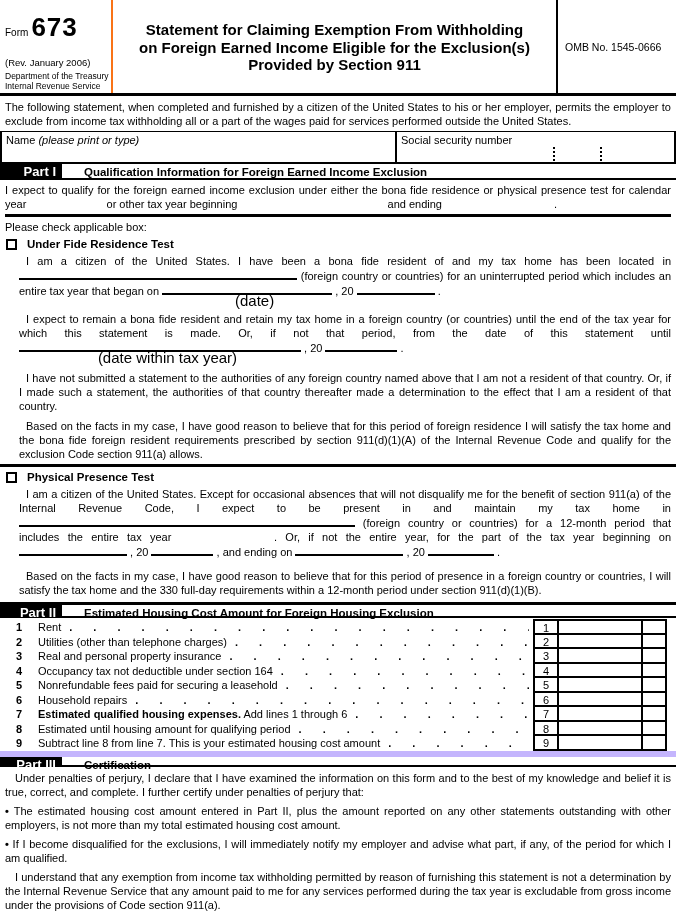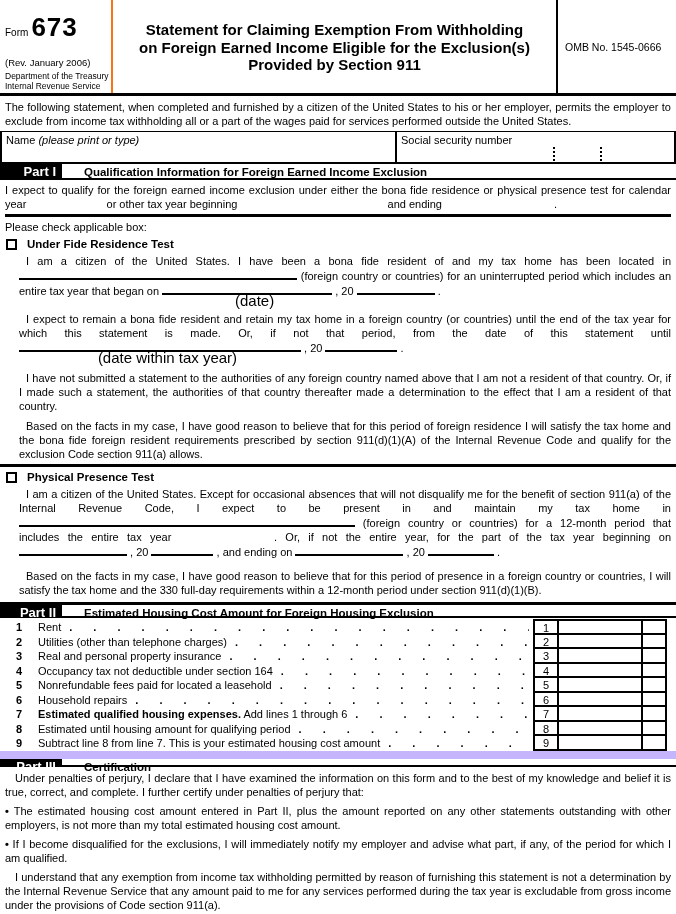--- a/index.html
+++ b/index.html
@@ -25,21 +25,21 @@
   .para { text-align:justify; margin:4px 5px 0 5px; }
   .indent1 { text-indent:10px; }
   .boxline { border:2px solid #000; border-top-width:1px; display:flex; height:33px; margin-top:3px; }
   .cell-name { flex:1; padding:1px 4px; }
   .cell-ssn { width:279px; border-left:2px solid #000; padding:1px 4px; position:relative; }
   .ssn-sep { position:absolute; bottom:1px; height:14px; border-left:2px dotted #000; }
   .ssn-sep.s1 { left:156px; } .ssn-sep.s2 { left:203px; }
   .it { font-style:italic; }
   .part-bar { display:flex; align-items:stretch; border-bottom:2px solid #000; height:16px; }
   .part-bar.rule-top { border-top:3px solid #000; }
-  .part-bar.rule-top2 { border-top:8px solid #c4b5fd; }
+  .part-bar.rule-top2 { border-top:6px solid #c4b5fd; }
   .part-label { background:#000; color:#fff; font-weight:bold; font-size:13px;
     min-width:62px; text-align:right; padding:1px 6px 0; }
   .part-title { font-weight:bold; font-size:11.5px; padding:1px 0 0 22px; }
   .thick-rule { border-bottom:3px solid #000; margin-top:3px; }
   
   .blank { display:inline-block; border-bottom:2px solid #000; height:12px;
     vertical-align:baseline; position:relative; }
   .gap { display:inline-block; height:10px; }
   .cap { position:absolute; top:13px; left:8px; right:0; text-align:center;
     font-size:15px; line-height:10px; white-space:nowrap; }
@@ -209,21 +209,21 @@
     <div class="p2row">
       <span class="p2num">4</span>
       <span class="p2txt"><b></b><span>Occupancy tax not deductible under section 164</span></span>
       <span class="ldr">. . . . . . . . . . . . . . . . . . . . . . . . . . . . . . . . . . . . . . . .</span>
       <span class="bx bx-n">4</span>
       <span class="bx bx-a"></span>
       <span class="bx bx-c"></span>
     </div>
     <div class="p2row">
       <span class="p2num">5</span>
-      <span class="p2txt"><b></b><span>Nonrefundable fees paid for located a leasehold</span></span>
+      <span class="p2txt"><b></b><span>Nonrefundable fees paid for securing a leasehold</span></span>
       <span class="ldr">. . . . . . . . . . . . . . . . . . . . . . . . . . . . . . . . . . . . . . . .</span>
       <span class="bx bx-n">5</span>
       <span class="bx bx-a"></span>
       <span class="bx bx-c"></span>
     </div>
     <div class="p2row">
       <span class="p2num">6</span>
       <span class="p2txt"><b></b><span>Household repairs</span></span>
       <span class="ldr">. . . . . . . . . . . . . . . . . . . . . . . . . . . . . . . . . . . . . . . .</span>
       <span class="bx bx-n">6</span>

